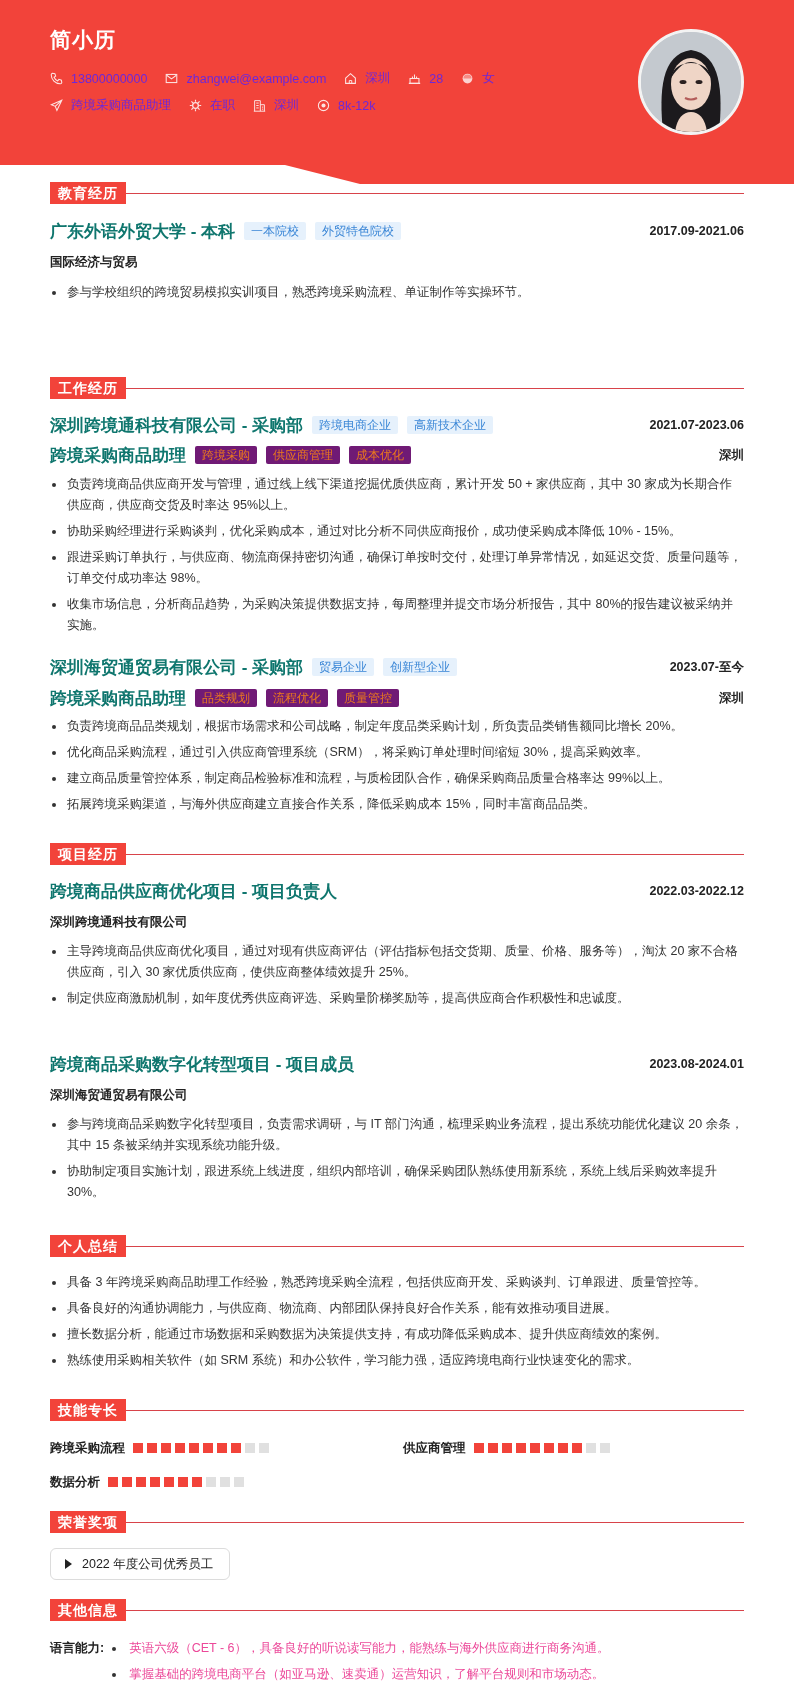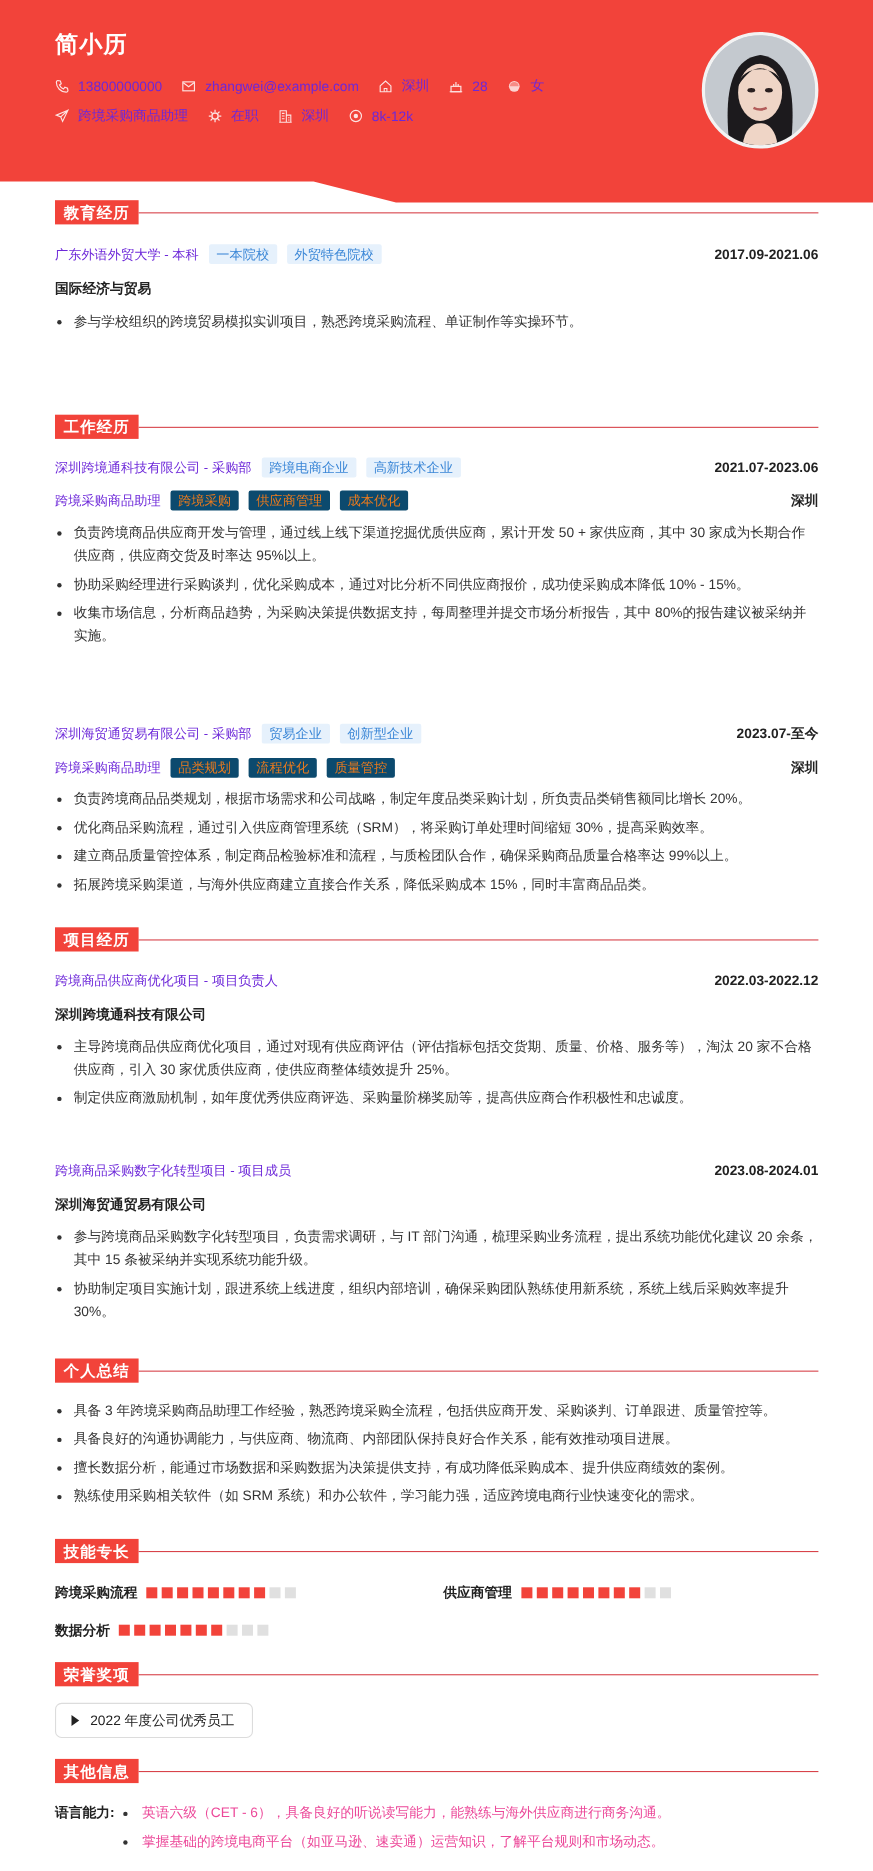--- a/index.html
+++ b/index.html
@@ -13,25 +13,25 @@
   .info-row.r1 { top: 70px; }
   .info-row.r2 { top: 97px; }
   .info-item { display: flex; align-items: center; margin-right: 18px; }
   .info-item .ic { width: 13px; height: 13px; margin-right: 8px; display: inline-flex; opacity: .85; }
   .photo { position: absolute; left: 638px; top: 29px; width: 106px; height: 106px; border-radius: 50%; border: 3px solid #f3f3f3; overflow: hidden; background: #c5cad0; }
 
   .section-head { position: absolute; left: 50px; width: 694px; height: 22px; display: flex; align-items: center; }
   .section-head .tag { background: #f2433a; color: #fff; font-size: 14px; font-weight: bold; padding: 0 8px; height: 22px; line-height: 22px; letter-spacing: 1px; }
   .section-head .line { flex: 1; height: 1px; background: #d8434a; }
   .row { position: absolute; left: 50px; width: 694px; display: flex; align-items: center; height: 20px; }
-  .row .title { font-weight: normal; font-size: 12px; color: #6d28d9; }
+  .row .title { font-weight: bold; font-size: 17px; color: #0f766e; }
   .row .right { margin-left: auto; font-weight: bold; font-size: 12.5px; color: #222; }
   .badge { font-size: 12px; padding: 1px 7px; margin-left: 9px; border-radius: 2px; line-height: 16px; }
   .badge.blue { background: #e6f1fc; color: #3a86d6; }
-  .badge.orange { background: #0c4a6e; color: #ec7a1c; }
+  .badge.orange { background: #701a75; color: #ec7a1c; }
 
   .sub { position: absolute; left: 50px; font-weight: bold; font-size: 12.5px; color: #222; }
 
   ul.bullets { position: absolute; left: 50px; width: 694px; list-style: none; }
   ul.bullets li { position: relative; padding-left: 17px; font-size: 12.5px; line-height: 21px; color: #333; margin-bottom: 5px; }
   ul.bullets li::before { content: ""; position: absolute; left: 2px; top: 9px; width: 4px; height: 4px; border-radius: 50%; background: #333; }
 
   .skill { position: absolute; display: flex; align-items: center; height: 20px; justify-content: space-between; }
   .skill .lbl { font-weight: bold; font-size: 12.5px; margin-right: 8px; }
   .skill .dots { display: flex; }
@@ -182,20 +182,21 @@
 <div class="row" style="top:445px">
   <span class="title">跨境采购商品助理</span>
   <span class="badge orange">跨境采购</span>
   <span class="badge orange">供应商管理</span>
   <span class="badge orange">成本优化</span>
   <span class="right">深圳</span>
 </div>
 <ul class="bullets" style="top:474px">
   <li>负责跨境商品供应商开发与管理，通过线上线下渠道挖掘优质供应商，累计开发 50 + 家供应商，其中 30 家成为长期合作供应商，供应商交货及时率达 95%以上。</li>
   <li>协助采购经理进行采购谈判，优化采购成本，通过对比分析不同供应商报价，成功使采购成本降低 10% - 15%。</li>
+  <li>跟进采购订单执行，与供应商、物流商保持密切沟通，确保订单按时交付，处理订单异常情况，如延迟交货、质量问题等，订单交付成功率达 98%。</li>
   <li>收集市场信息，分析商品趋势，为采购决策提供数据支持，每周整理并提交市场分析报告，其中 80%的报告建议被采纳并实施。</li>
 </ul>
 
 <div class="row" style="top:657px">
   <span class="title">深圳海贸通贸易有限公司 - 采购部</span>
   <span class="badge blue">贸易企业</span>
   <span class="badge blue">创新型企业</span>
   <span class="right">2023.07-至今</span>
 </div>
 <div class="row" style="top:688px">

